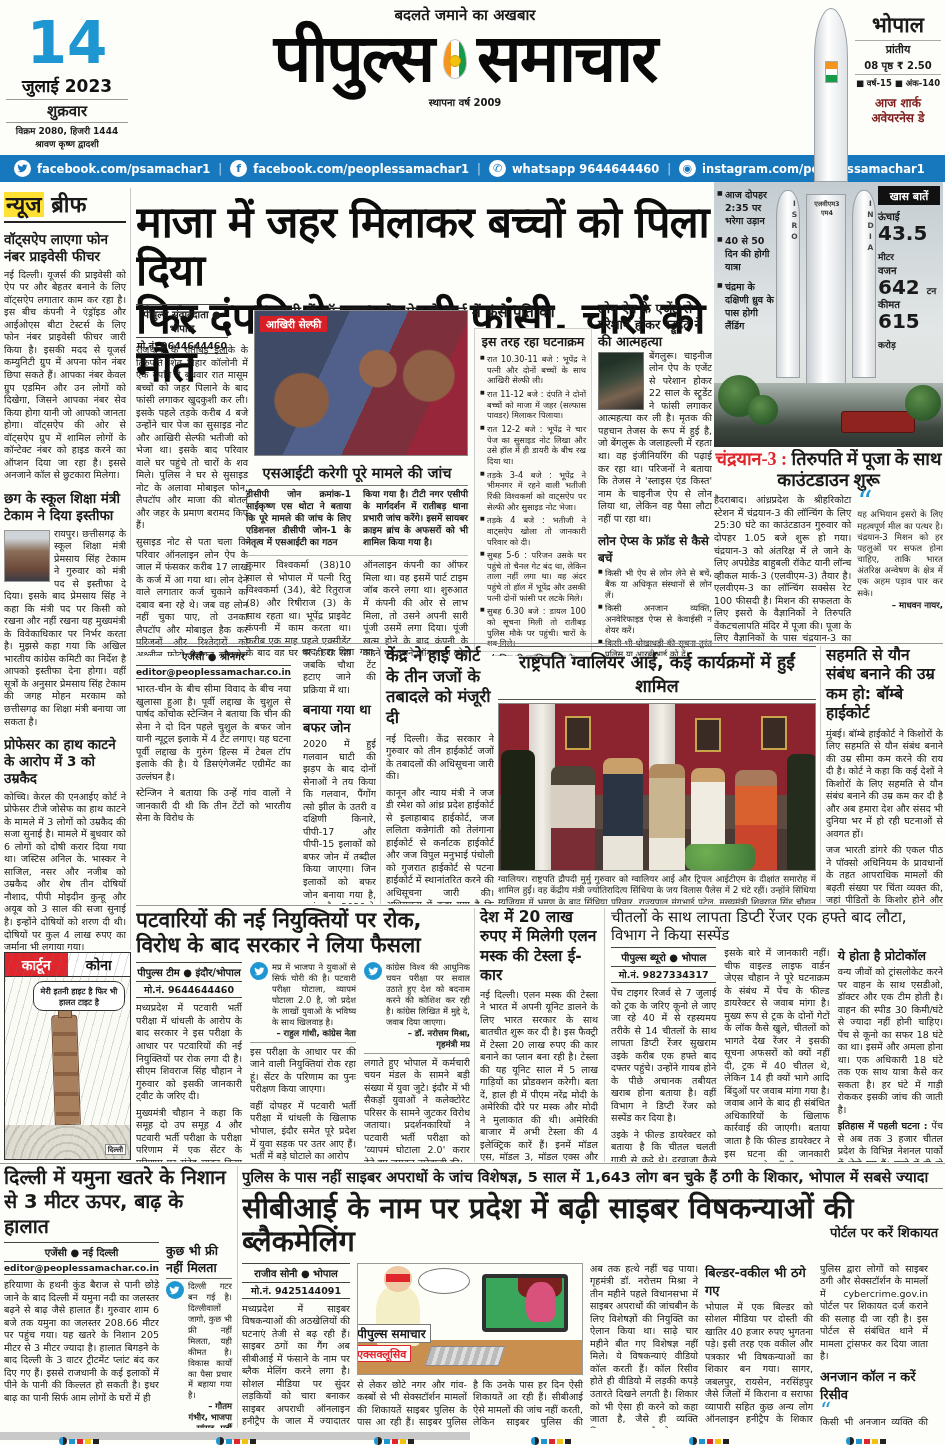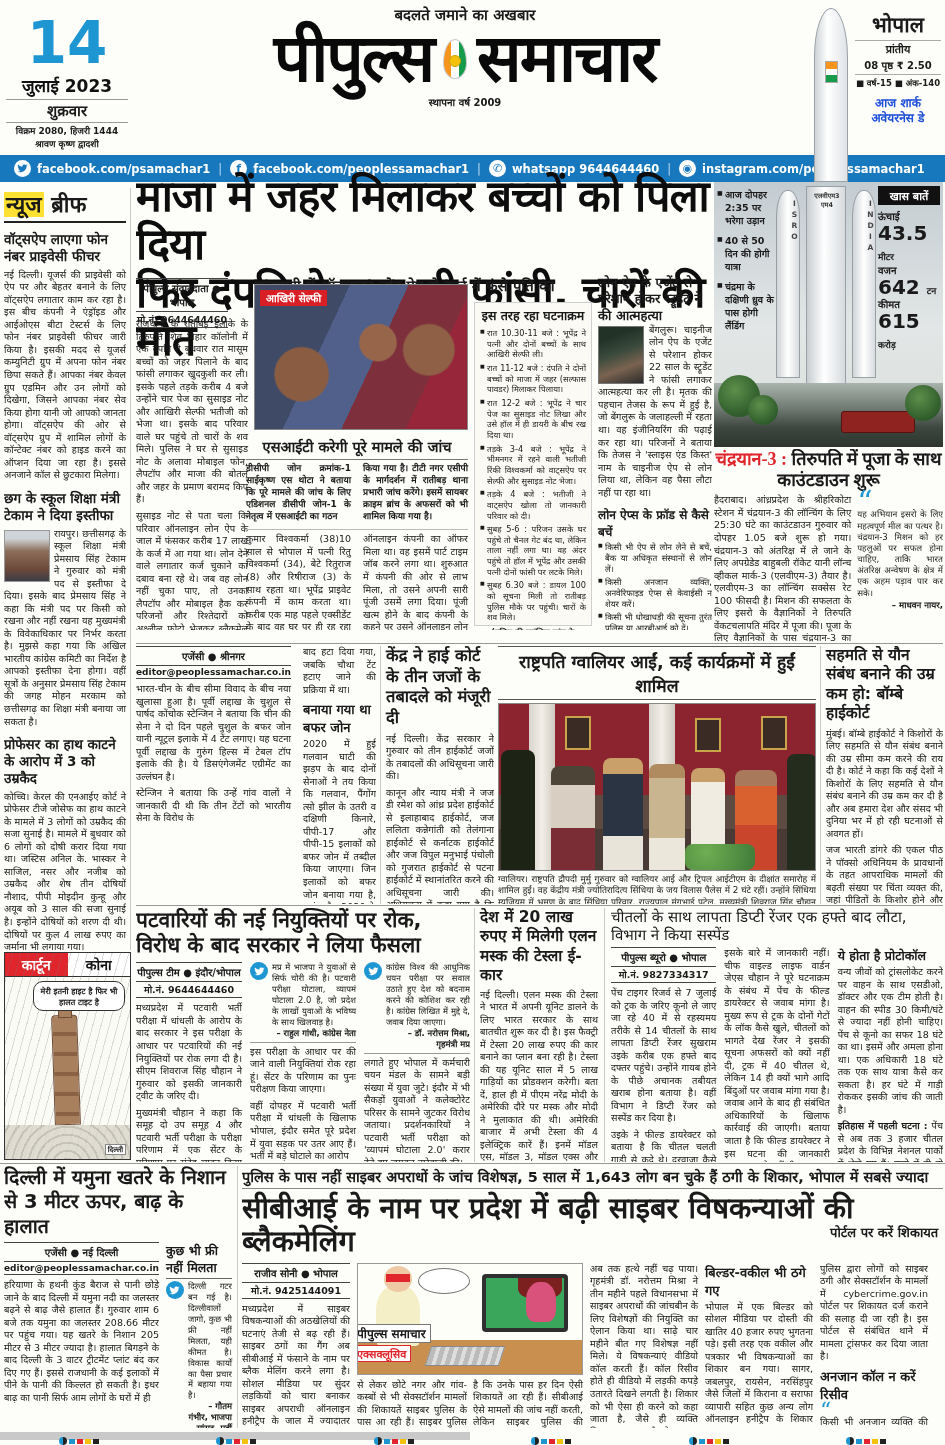--- a/index.html
+++ b/index.html
@@ -20,21 +20,21 @@
   .paper-title { font-size:66px; font-weight:800; letter-spacing:-2px; line-height:1.05; color:#090909; white-space:nowrap; }
   .emblem { display:inline-block; width:40px; height:52px; vertical-align:middle; position:relative; margin:0 2px; }
   .emblem .nib { position:absolute; left:8px; top:2px; width:24px; height:40px; background:linear-gradient(90deg,#f7941d 33%,#fff 33%,#fff 66%,#169b4a 66%); border-radius:50% 50% 50% 50%/60% 60% 40% 40%; border:1px solid #c9c9c9; }
   .emblem .sun { position:absolute; left:14px; top:18px; width:12px; height:12px; background:#f4c20d; border-radius:50%; border:1px solid #caa106; }
   .est { font-size:10px; font-weight:700; margin-top:2px; }
   .mast-right { left:855px; top:10px; width:86px; height:142px; text-align:center; }
   .city { font-size:21px; font-weight:800; }
   .edition { font-size:11px; font-weight:700; border-top:1px solid #aaa; margin-top:2px; }
   .pages-price { font-size:10px; font-weight:700; margin-top:2px; }
   .vol { font-size:8.5px; font-weight:700; margin-top:2px; border-top:1px solid #aaa; padding-top:2px; }
-  .red-note { font-size:12px; font-weight:800; color:#1d4ed8; margin-top:8px; line-height:1.25; }
+  .red-note { font-size:12px; font-weight:800; color:#7f1d1d; margin-top:8px; line-height:1.25; }
 
   
   .socialbar { left:0; top:155px; width:945px; height:27px; background:#1778be; display:flex; align-items:center; gap:8px; padding:0 14px; color:#fff; font-size:11.5px; font-weight:700; }
   .soc { display:flex; align-items:center; gap:6px; }
   .soc-ic { width:17px; height:17px; border-radius:50%; background:#fff; color:#1778be; font-size:11px; font-weight:800; display:flex; align-items:center; justify-content:center; }
   .soc-sep { color:#bcd9ef; font-weight:400; }
   .byline { font-size:10px; font-weight:800; text-align:center; border-top:1px solid #444; border-bottom:1px solid #444; padding:2px 0; }
   .phone { font-size:9.5px; font-weight:700; text-align:center; border-bottom:1px solid #444; padding:1px 0; margin-bottom:4px; }
   .email { font-size:9px; font-weight:700; text-align:center; border-bottom:1px solid #444; padding:1px 0; margin-bottom:4px; }
   p.body { font-size:9.5px; line-height:1.32; text-align:justify; margin-bottom:4px; }
@@ -52,21 +52,21 @@
   .cartoon-head .t1 { flex:1; background:#e0262c; color:#fff; padding:2px 0; }
   .cartoon-head .t2 { flex:1; background:#fff; color:#111; padding:2px 0; }
   .bubble { position:absolute; left:28px; top:28px; width:92px; font-size:8px; font-weight:700; background:#fff; border:1px solid #333; border-radius:10px; padding:3px 4px; text-align:center; z-index:2; }
   .tower { position:absolute; left:48px; top:62px; width:26px; height:110px; background:repeating-linear-gradient(180deg,#a9805e 0 16px,#8a6243 16px 20px); border:1px solid #6d4a33; border-radius:4px 4px 0 0; transform:rotate(-2deg); }
   .tower:before { content:""; position:absolute; left:6px; top:-12px; width:12px; height:12px; background:#a9805e; border:1px solid #6d4a33; border-radius:3px 3px 0 0; }
   .water { position:absolute; left:0; bottom:0; width:100%; height:34px; background:repeating-radial-gradient(circle at 50% 120%, #d8d4c8 0 6px, #b9b5a8 6px 8px); opacity:.8; }
   .rain { position:absolute; inset:0; background:repeating-linear-gradient(105deg, transparent 0 7px, rgba(120,120,120,.25) 7px 8px); }
   .cart-sign { position:absolute; right:4px; bottom:4px; font-size:7px; font-weight:700; background:#fff; border:1px solid #888; padding:0 2px; }
 
   
-  .main-story { left:136px; top:172px; width:576px; height:458px; overflow:hidden; }
+  .main-story { left:136px; top:198px; width:576px; height:458px; overflow:hidden; }
   .main-h { font-size:43px; font-weight:800; line-height:1.12; letter-spacing:-1px; color:#0d0d0d; }
   .ms-sub { position:absolute; left:96px; top:103px; width:345px; font-size:15px; font-weight:800; text-align:center; }
   .ms-byline { position:absolute; left:0; top:106px; width:92px; }
   .ms-col1 { position:absolute; left:0; top:146px; width:112px; height:308px; }
   .family-ph { position:absolute; left:118px; top:112px; width:214px; height:146px; background:
       radial-gradient(circle at 22% 62%, #8a5c42 0 14%, transparent 15%),
       radial-gradient(circle at 58% 40%, #97654a 0 12%, transparent 13%),
       radial-gradient(circle at 82% 45%, #8f5f46 0 13%, transparent 14%),
       linear-gradient(115deg,#3e4a66 0 34%, #51608a 34% 55%, #7e2f3c 55% 78%, #97263a 78%);
       border:1px solid #888; }
@@ -87,21 +87,21 @@
   .tejas-ph { float:left; width:46px; height:58px; margin:2px 5px 2px 0; background:linear-gradient(160deg,#233226 20%, #3a4a3c 45%, #7a6350 70%, #2b2b2b 100%); border:1px solid #777; }
   .tips h5 { font-size:12px; font-weight:800; margin:3px 0 2px; }
   .tips li { list-style:none; font-size:8.4px; line-height:1.3; margin-bottom:2px; padding-left:7px; position:relative; text-align:justify; }
   .tips li:before { content:"■"; position:absolute; left:0; top:0; font-size:5px; }
 
   
   .rocket-nose { left:792px; top:2px; width:78px; height:180px; z-index:3; }
   .nose-body { position:absolute; left:22px; top:6px; width:34px; height:174px; background:linear-gradient(90deg,#cfd3d6,#ffffff 40%,#dfe3e6); border:1px solid #9aa2a8; border-radius:50% 50% 0 0/28% 28% 0 0; }
   .nose-flag { position:absolute; left:10px; top:52px; width:13px; height:22px; background:linear-gradient(180deg,#f7941d 33%,#fff 33% 66%,#169b4a 66%); border:1px solid #aaa; }
   .rocket-panel { left:714px; top:182px; width:229px; height:265px; background:linear-gradient(180deg,#c3ccd1,#e2e6e6 55%,#d9dfda); overflow:hidden; }
-  .rp-core { position:absolute; left:92px; top:4px; width:40px; height:239px; background:linear-gradient(90deg,#c8cdd1,#fff 45%,#d6dadd); border:1px solid #98a0a6; }
+  .rp-core { position:absolute; left:92px; top:12px; width:40px; height:239px; background:linear-gradient(90deg,#c8cdd1,#fff 45%,#d6dadd); border:1px solid #98a0a6; }
   .rp-core .lbl { position:absolute; left:4px; top:4px; width:32px; font-size:6.5px; font-weight:700; color:#333; text-align:center; }
   .rp-boost { position:absolute; top:8px; width:24px; height:188px; background:linear-gradient(90deg,#cfd4d7,#fff 50%,#d8dcdf); border:1px solid #98a0a6; border-radius:45% 45% 0 0/14% 14% 0 0; }
   .rp-boost.l { left:62px; } .rp-boost.r { left:138px; }
   .vtext { writing-mode:vertical-rl; text-orientation:upright; font-size:7.5px; font-weight:700; color:#444; letter-spacing:2px; margin:8px auto 0; display:block; text-align:center; width:100%; }
   .rp-pad { position:absolute; left:0; bottom:0; width:100%; height:64px; background:linear-gradient(180deg,#aab4ae, #6f7a72 40%, #3d463f 70%, #2e3530); }
   .rp-rail { position:absolute; left:10px; bottom:44px; width:210px; height:8px; background:#e8eae9; border:1px solid #8b948e; }
   .rp-truck { position:absolute; right:28px; bottom:14px; width:74px; height:22px; background:#8f2320; border-radius:3px; border:1px solid #57120f; }
   .rp-tree { position:absolute; border-radius:50%; background:radial-gradient(circle at 40% 35%, #5d8f4b, #2f5c2b 70%); }
   .khas { position:absolute; right:3px; top:4px; width:62px; }
   .khas .kt { background:#111; color:#fff; font-size:11px; font-weight:800; text-align:center; padding:2px 0; margin-bottom:4px; }

